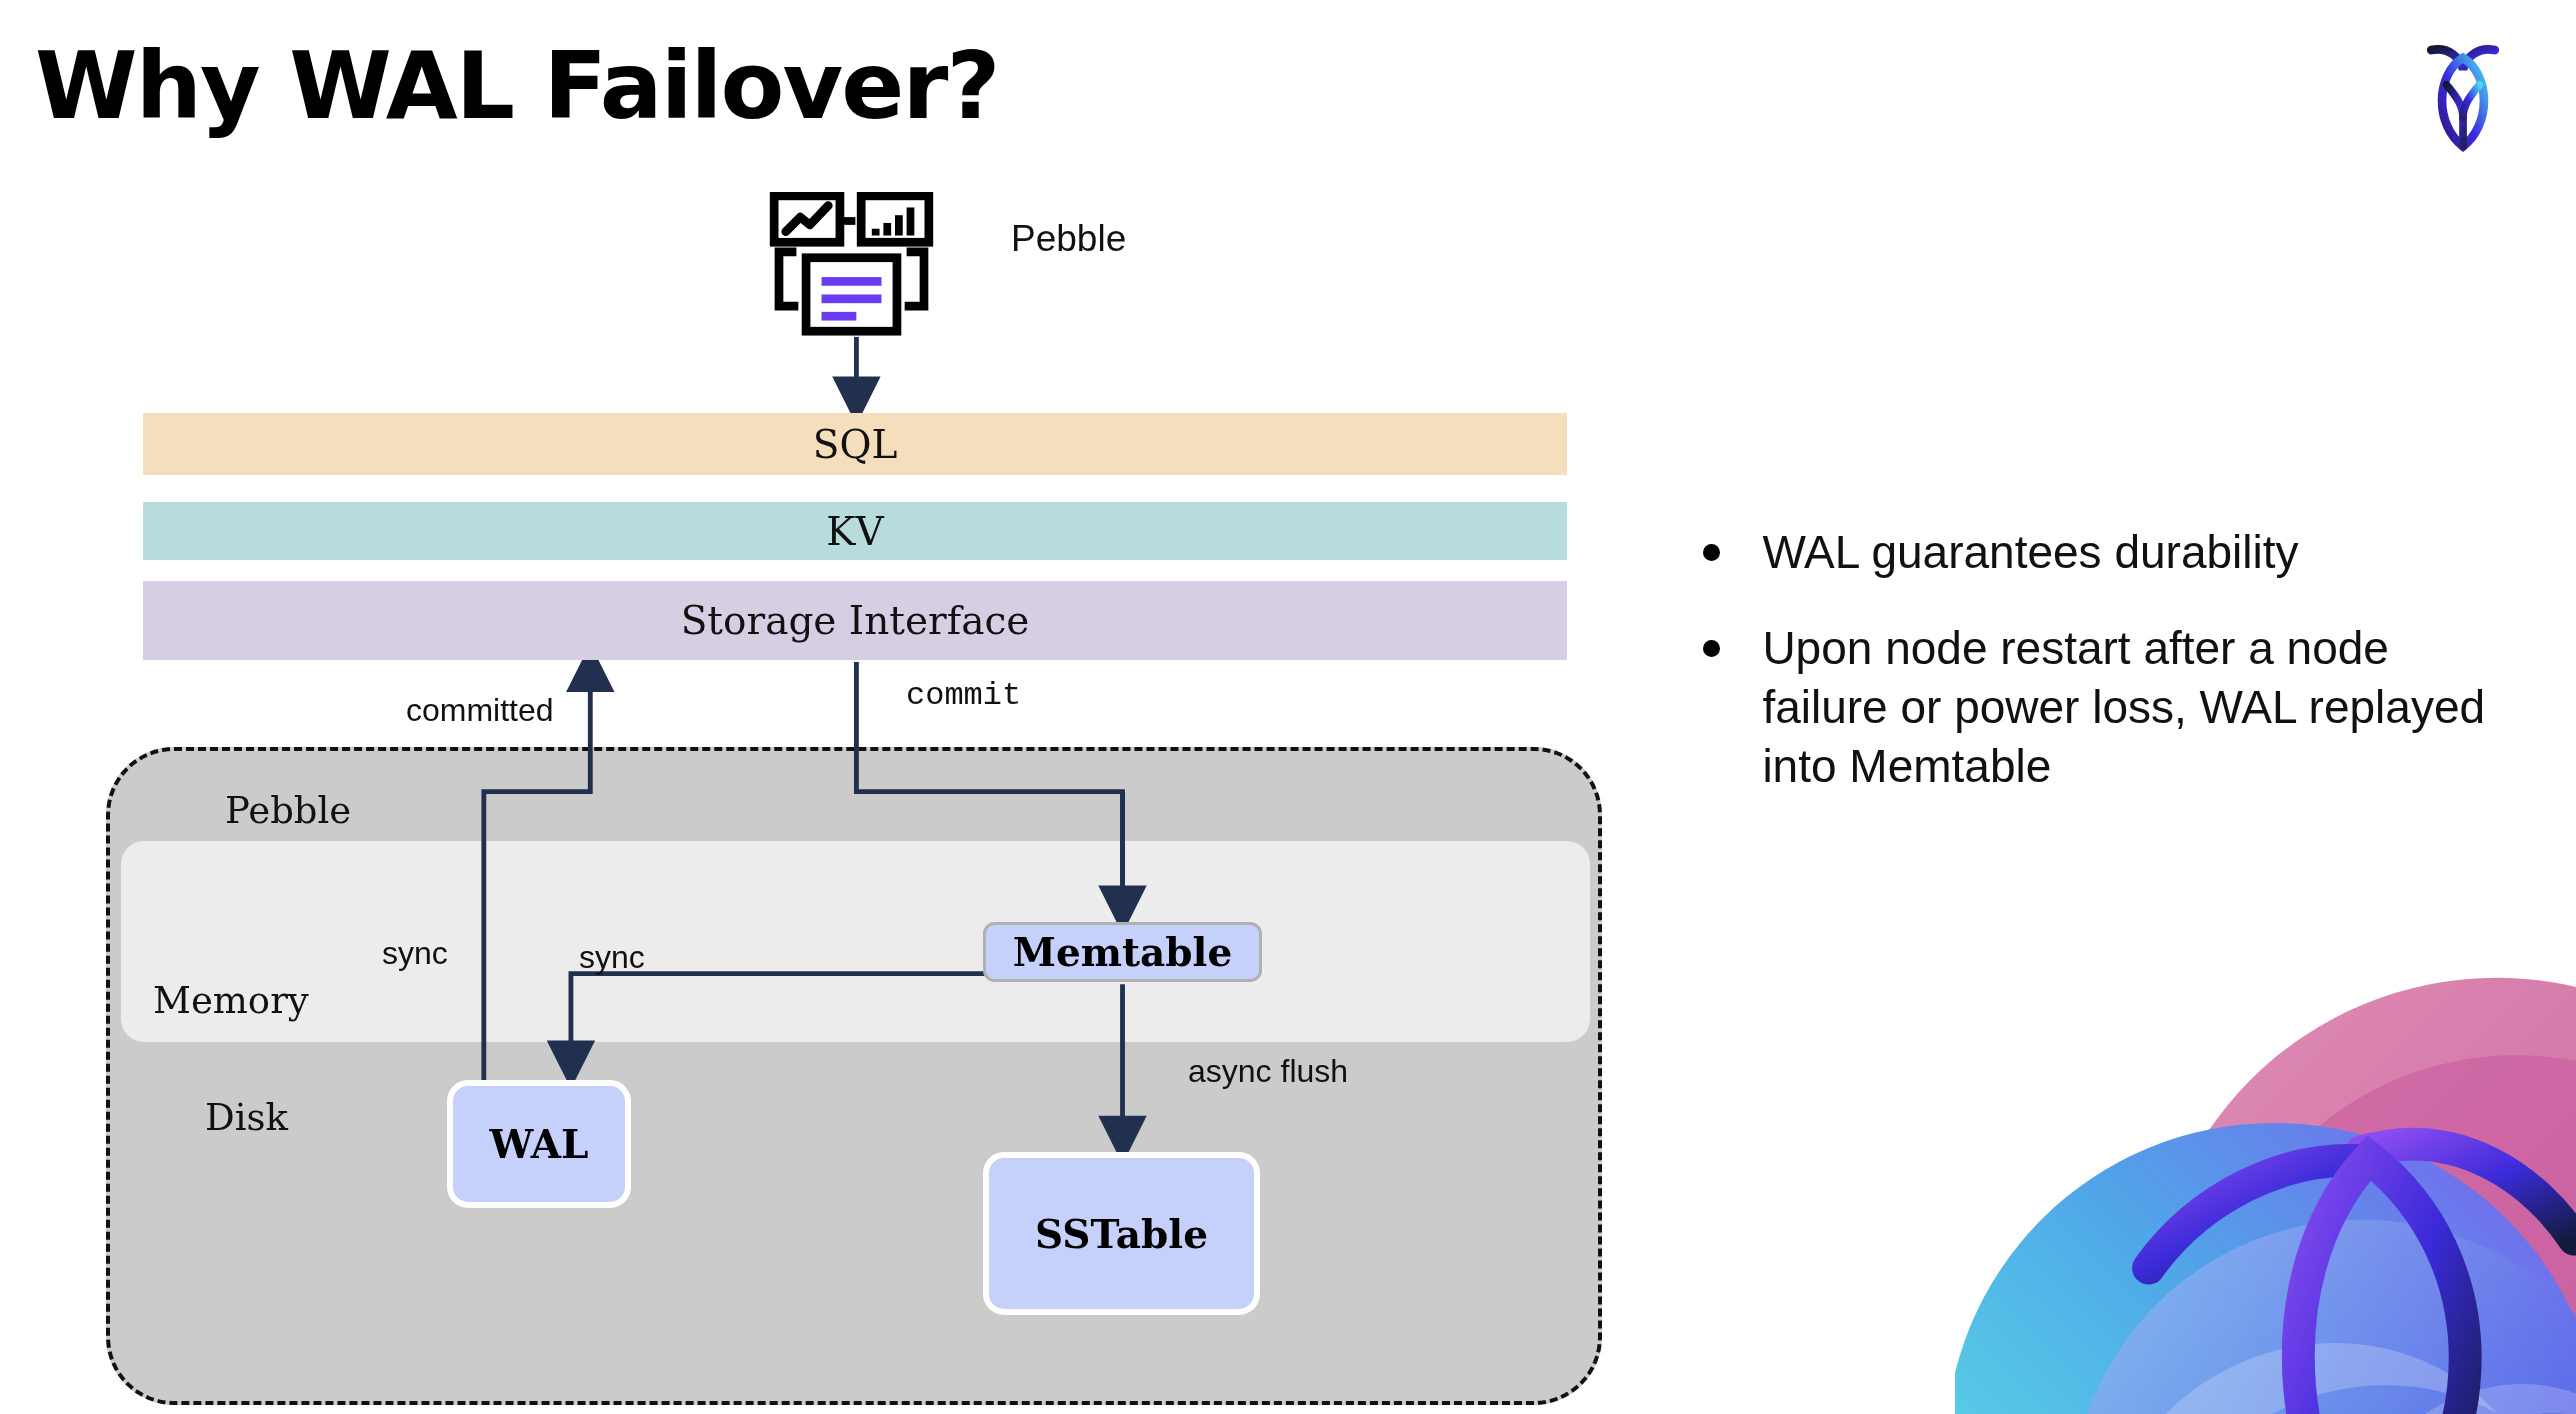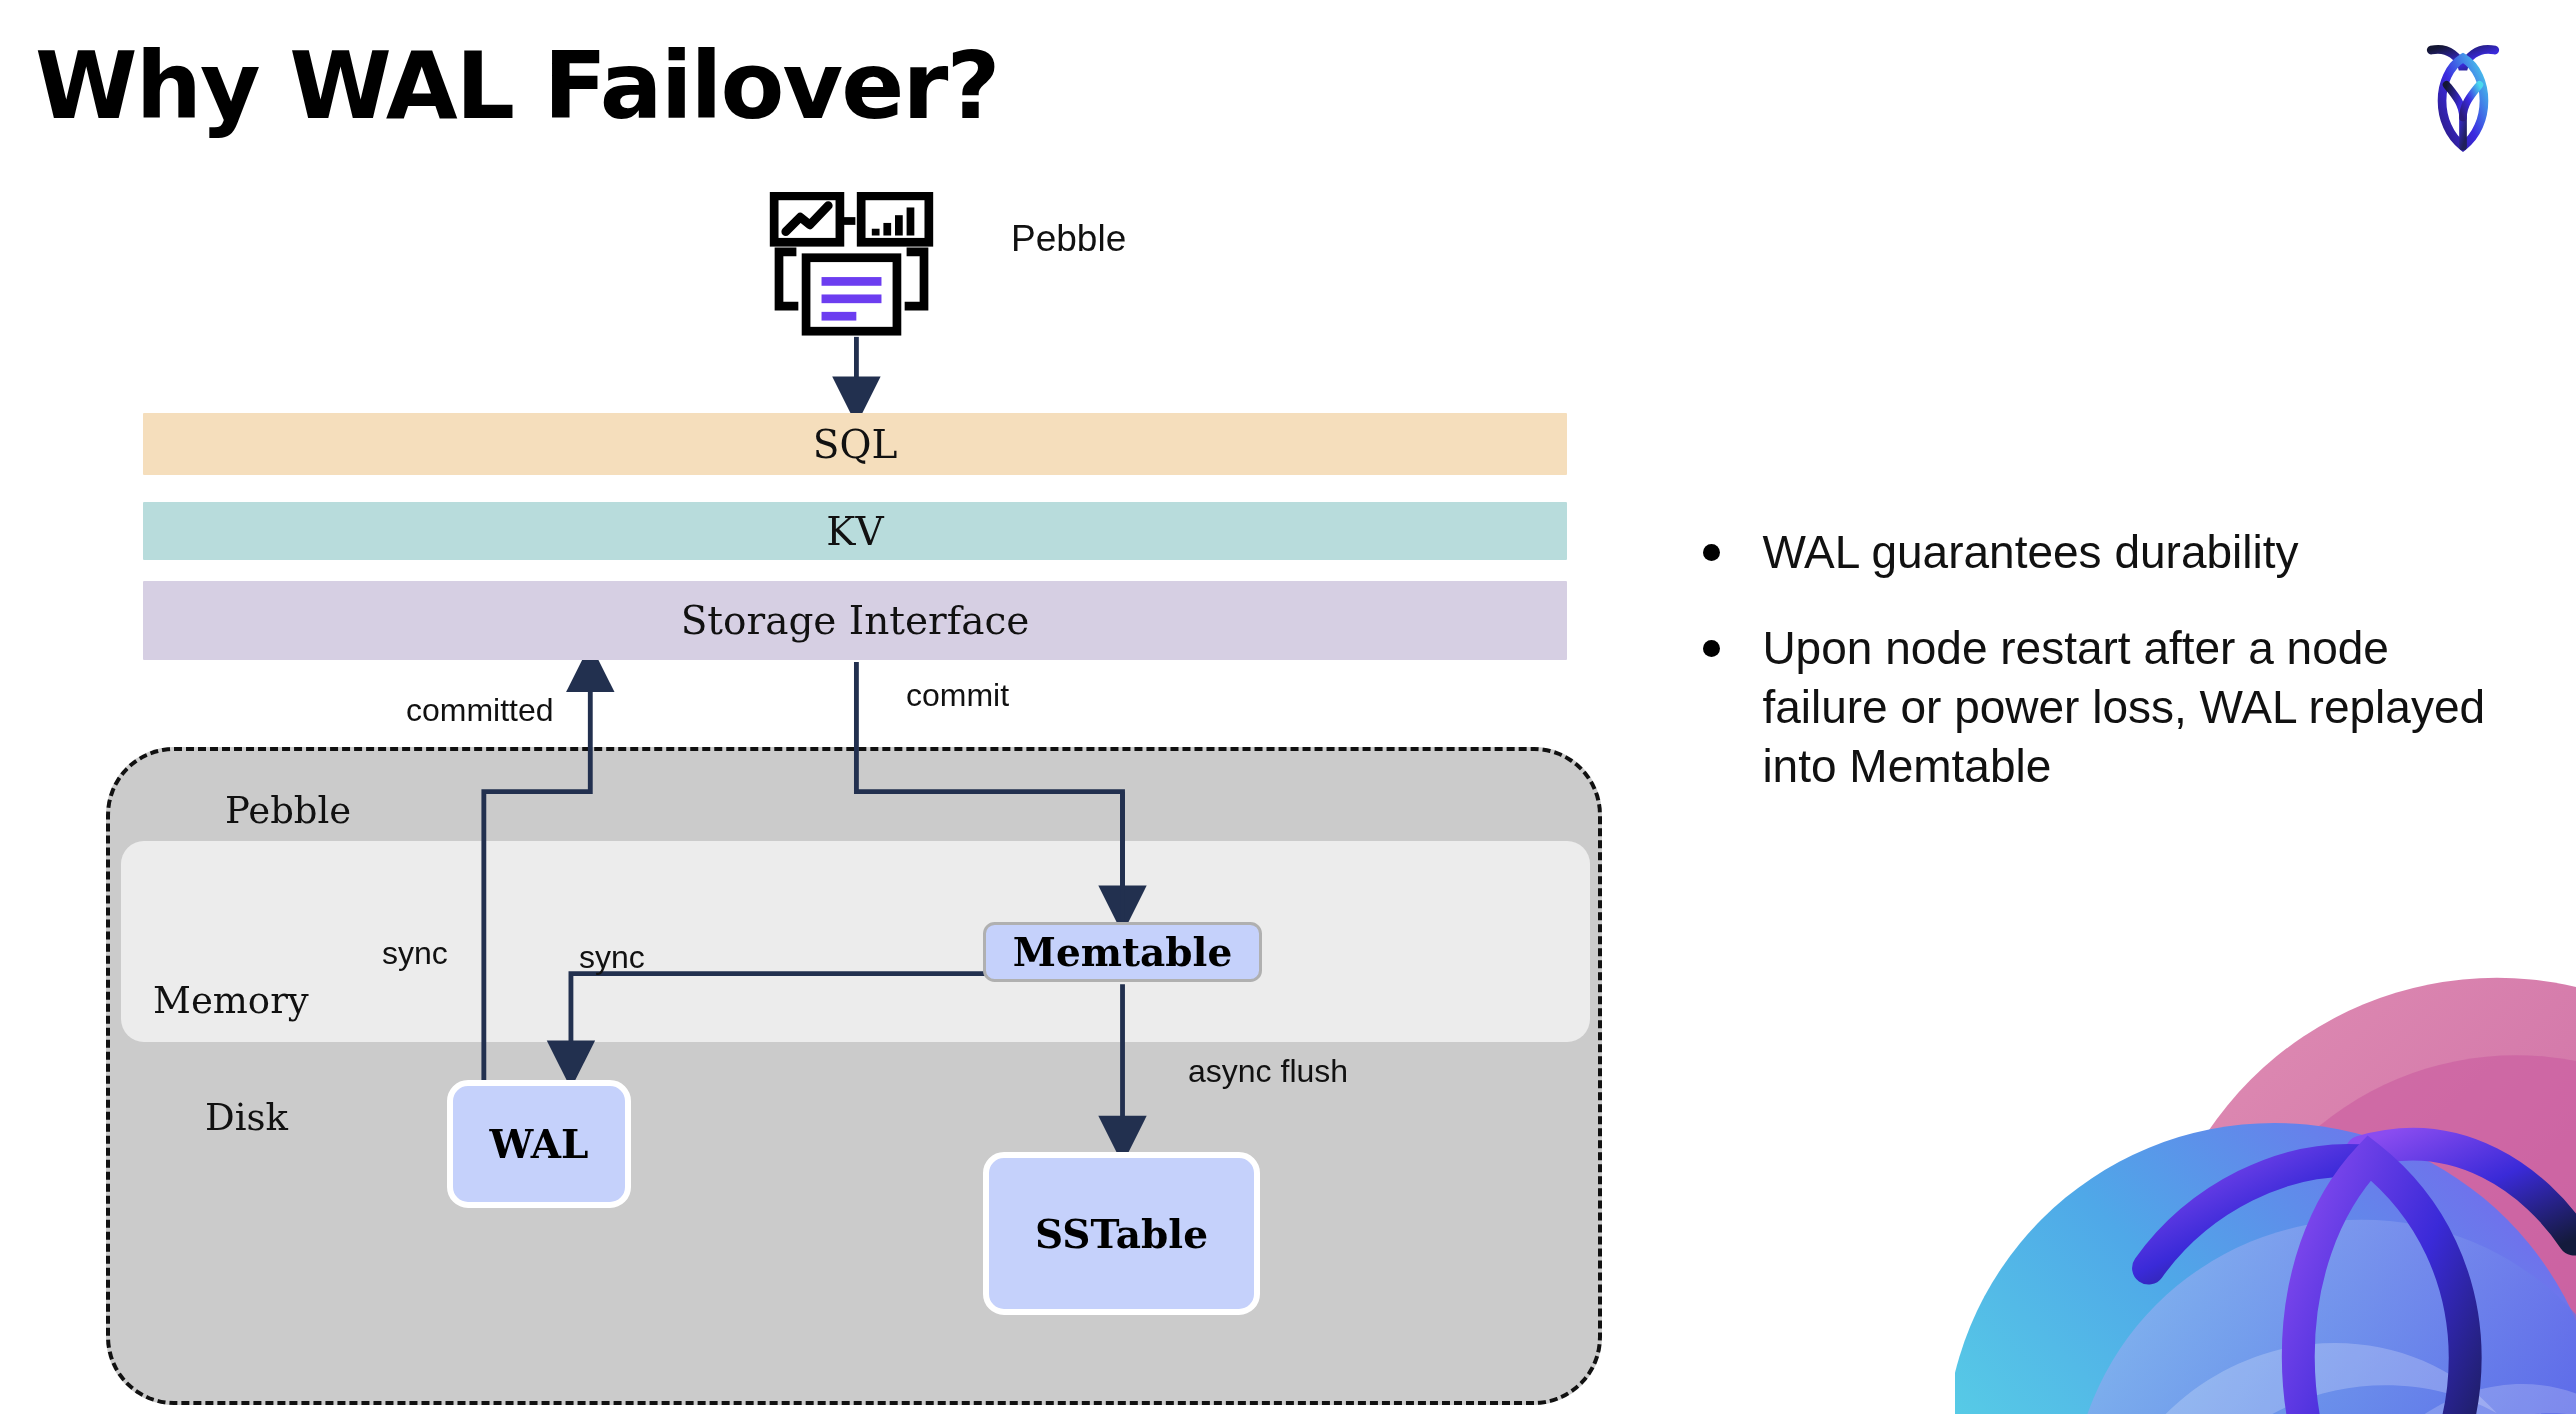--- a/index.html
+++ b/index.html
@@ -102,21 +102,21 @@
   #arrow-layer{position:absolute;left:0;top:0;width:2576px;height:1415px;}
 
   
   .edge-label{
     position:absolute;
     font-family:"Liberation Sans", sans-serif;
     font-size:32px;color:#111111;
     white-space:nowrap;
   }
   #lbl-committed{left:406px;top:692px;}
-  #lbl-commit{left:906px;top:677px;}
+  #lbl-commit{left:906px;top:677px;font-family:Liberation Mono, monospace;}
   #lbl-sync-left{left:382px;top:935px;}
   #lbl-sync-right{left:579px;top:939px;}
   #lbl-async-flush{left:1188px;top:1053px;}
 
   
   #bullet-list{position:absolute;left:1703px;top:523px;width:803px;}
   .bullet-row{display:flex;align-items:flex-start;margin-bottom:37px;}
   .bullet-dot{
     width:17.4px;height:17.4px;border-radius:50%;background:#000000;
     flex:0 0 17.4px;margin-top:21px;

